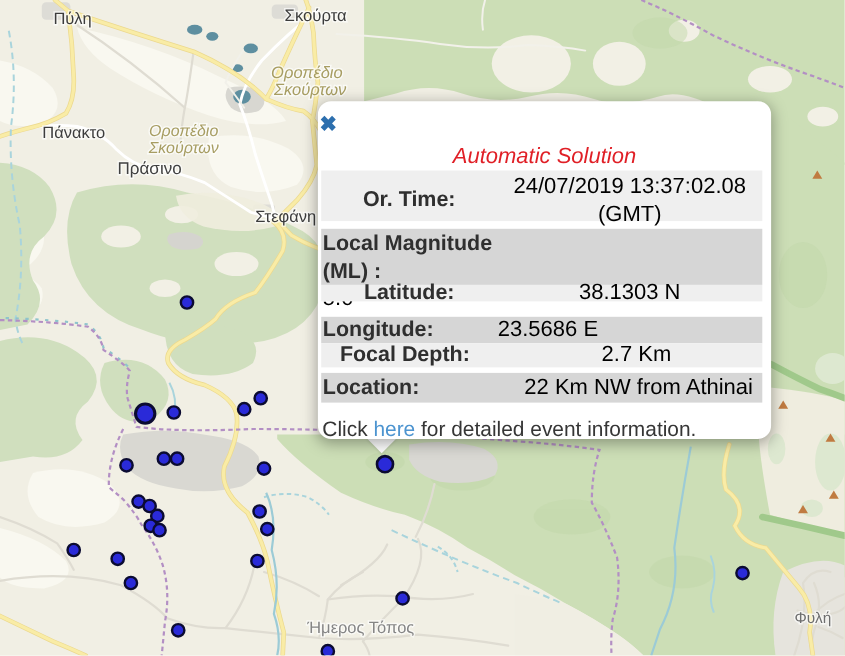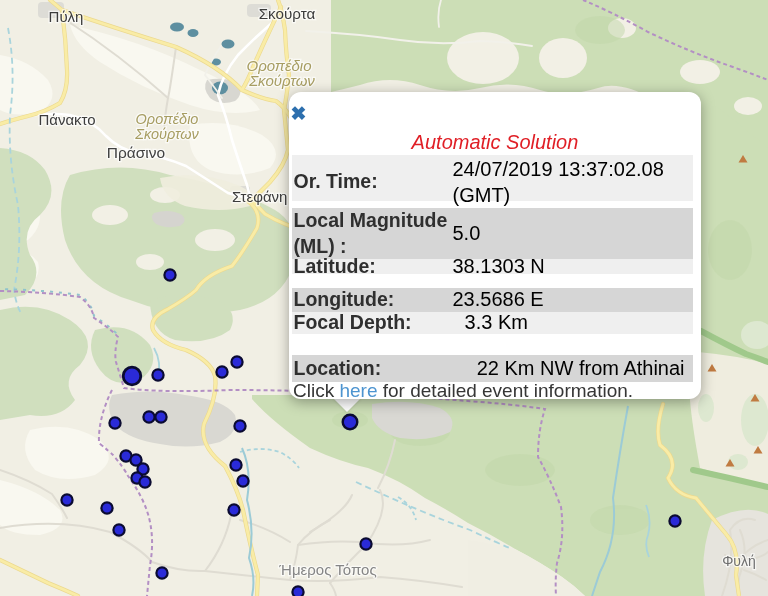--- a/index.html
+++ b/index.html
@@ -5,21 +5,21 @@
 html,body{margin:0;padding:0;}
 #stage{position:relative;width:768px;height:596px;overflow:hidden;font-family:"Liberation Sans",sans-serif;background:#f1efe4;}
 #map{position:absolute;left:0;top:0;}
 #popup{position:absolute;left:289px;top:92px;width:412px;height:307px;background:#ffffff;border-radius:12px;box-shadow:0 3px 14px rgba(0,0,0,0.35);z-index:10;}
 #tail{position:absolute;left:333px;top:398px;width:0;height:0;border-left:14px solid transparent;border-right:14px solid transparent;border-top:14px solid #ffffff;z-index:9;filter:drop-shadow(0 1px 1px rgba(0,0,0,0.10));}
 #closex{position:absolute;left:1.5px;top:13px;color:#2d6fae;font-size:19px;font-weight:bold;line-height:17px;}
 #ptitle{position:absolute;left:0;top:38.5px;width:412px;text-align:center;color:#e01f26;font-style:italic;font-size:20px;}
 .row{position:absolute;left:2.5px;width:401px;display:flex;}
 .lab{width:159px;font-weight:bold;color:#2f2f2f;font-size:19.5px;padding-left:2px;box-sizing:border-box;}
 .val{width:242px;color:#000000;font-size:20px;padding-left:2px;box-sizing:border-box;}
-.lt{background:#efefef;}
+.lt{background:#efefef;text-align:center;}
 .dk{background:#d6d6d6;}
 .row .cell{display:flex;flex-direction:column;justify-content:center;}
 #clickline{position:absolute;left:4px;top:285px;width:401px;font-size:19px;color:#363636;line-height:27px;}
 #clickline a{color:#4d94d0;text-decoration:none;}
 </style>
 </head>
 <body>
 <div id="stage">
 <svg id="map" width="768" height="596" viewBox="0 0 768 596">
 <rect x="0" y="0" width="768" height="596" fill="#f1efe4"></rect>
@@ -224,35 +224,35 @@
 </g>
 </svg>
 <div id="tail"></div>
 <div id="popup">
 <div id="closex">✖</div>
 <div id="ptitle">Automatic Solution</div>
 <div class="row lt" style="top:62.5px;height:46px;">
   <div class="cell lab" style="padding-top:7px;">Or. Time:</div>
   <div class="cell val" style="line-height:26px;justify-content:flex-start;padding-top:1.5px;">24/07/2019 13:37:02.08<br>(GMT)</div>
 </div>
-<div class="row dk" style="top:115.5px;height:51.5px;">
+<div class="row dk" style="top:115.5px;height:51.5px;flex-direction:column;">
   <div class="cell lab" style="line-height:26px;">Local Magnitude (ML) :</div>
   <div class="cell val">5.0</div>
 </div>
 <div class="row lt" style="top:167px;height:15px;">
   <div class="cell lab">Latitude:</div>
   <div class="cell val">38.1303 N</div>
 </div>
 <div class="row dk" style="top:195.6px;height:24.6px;">
   <div class="cell lab">Longitude:</div>
   <div class="cell val">23.5686 E</div>
 </div>
 <div class="row lt" style="top:220.2px;height:21.5px;gap:20px;">
   <div class="cell lab">Focal Depth:</div>
-  <div class="cell val">3.3 Km</div>
-</div>
-<div class="row dk" style="top:263px;height:26.5px;gap:40px;">
+  <div class="cell val">2.7 Km</div>
+</div>
+<div class="row dk" style="top:247px;height:26.5px;gap:40px;">
   <div class="cell lab">Location:</div>
   <div class="cell val">22 Km NW from Athinai</div>
 </div>
 <div id="clickline">Click <a>here</a> for detailed event information.</div>
 </div>
 </div>
 
 </body></html>

